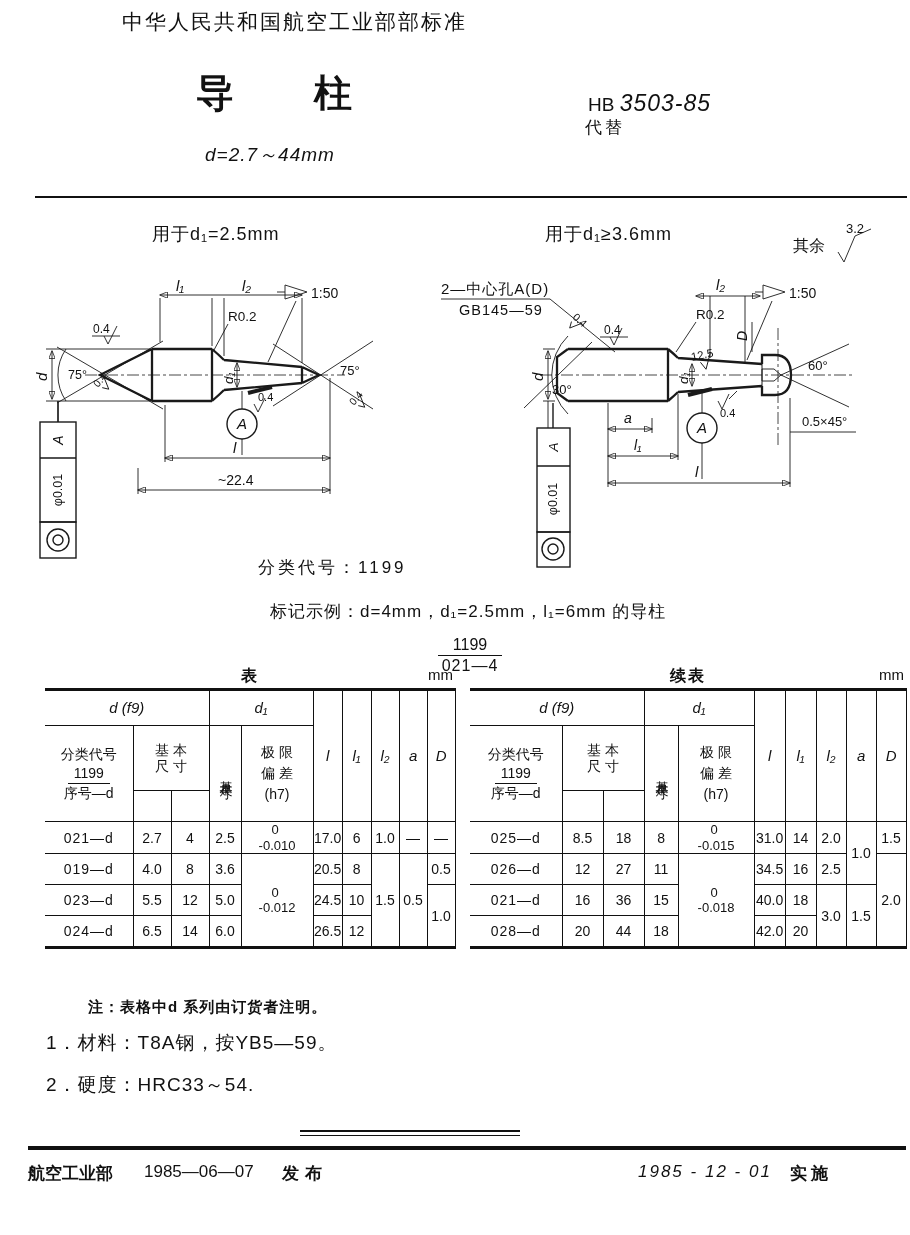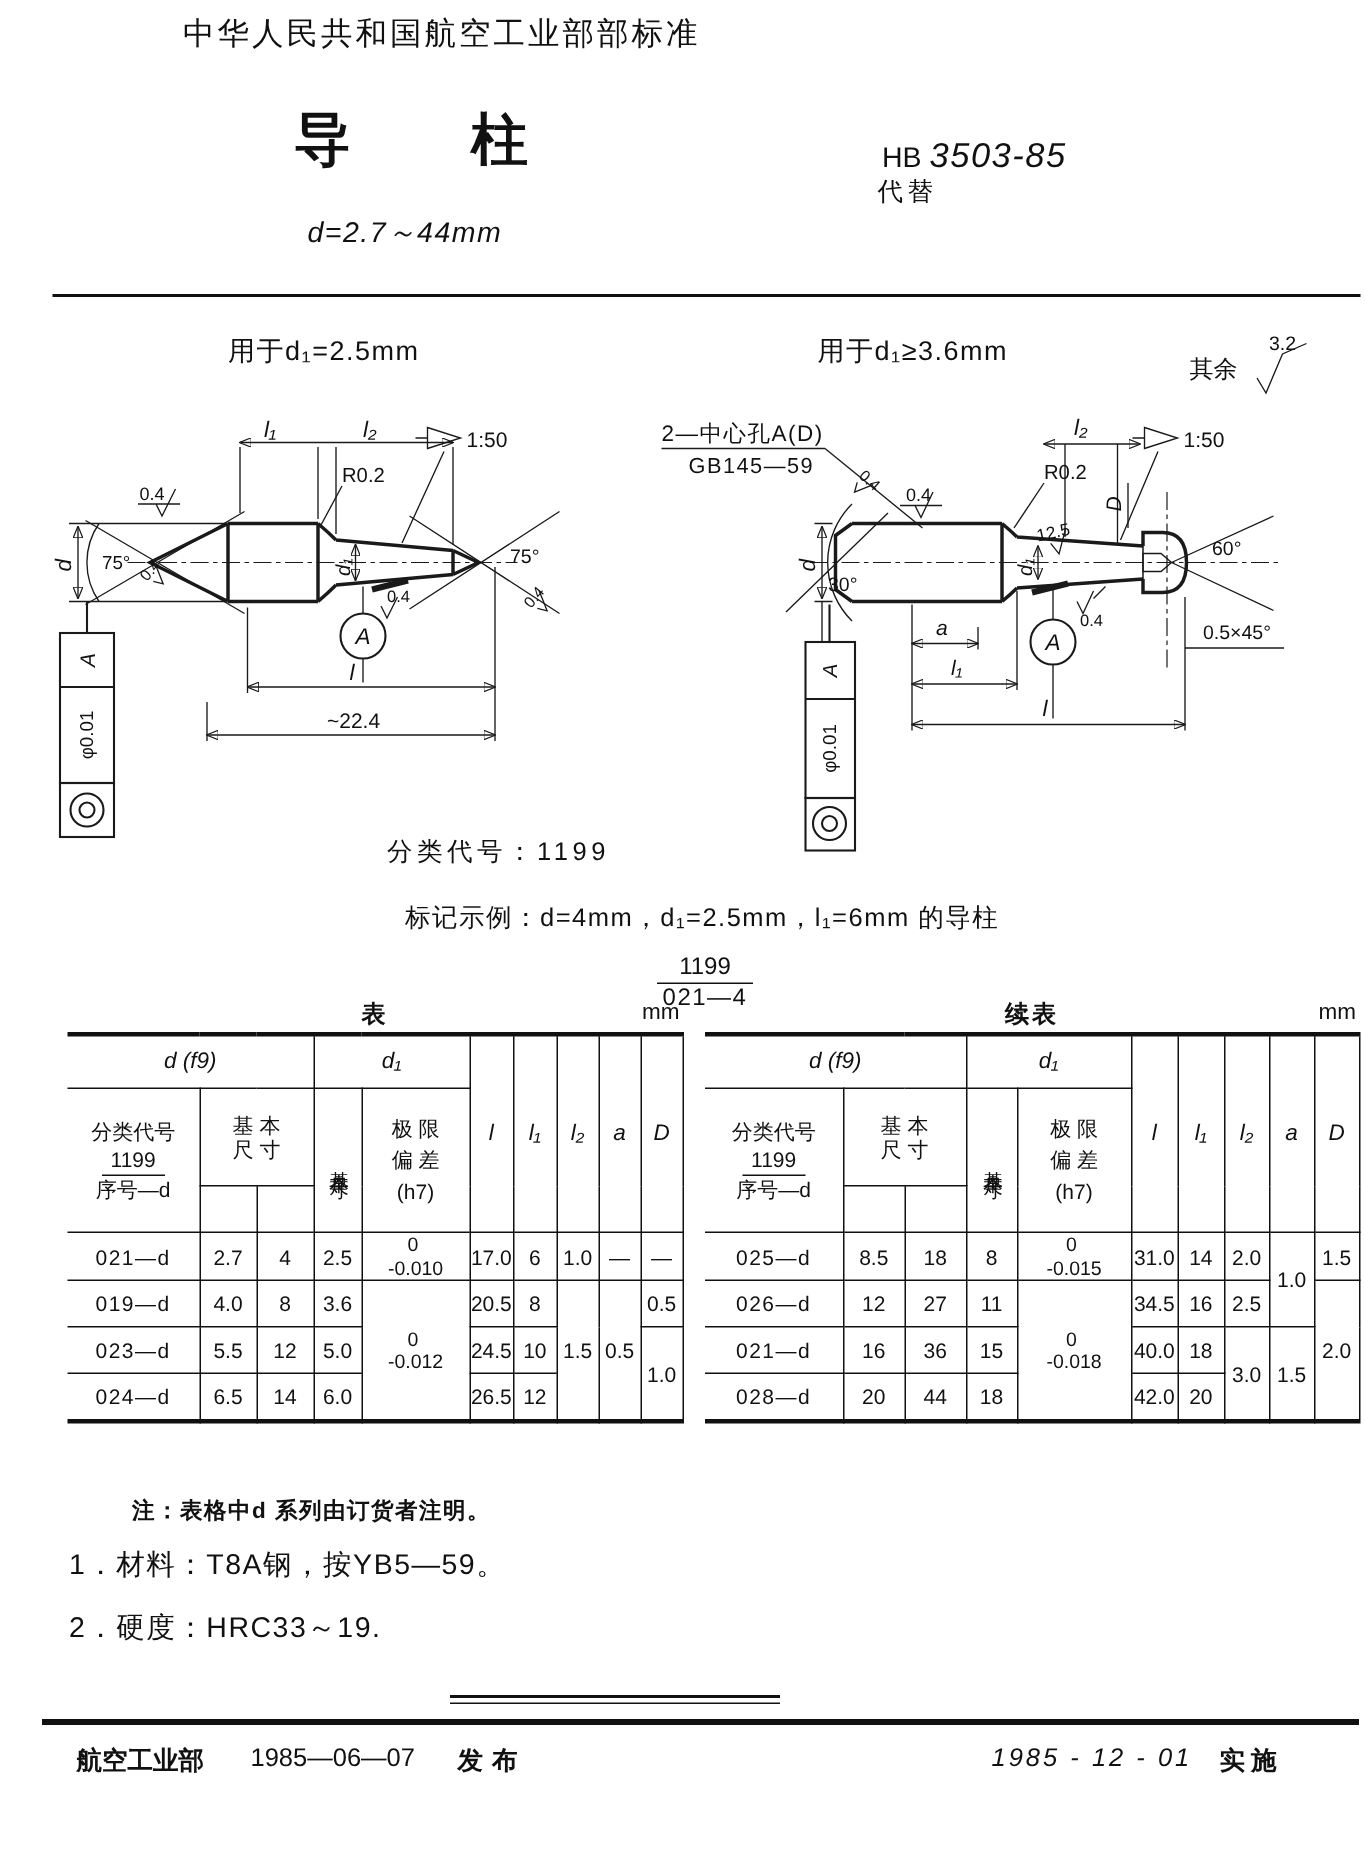--- a/index.html
+++ b/index.html
@@ -46,21 +46,21 @@
   .ith{font-style:italic;}
   .lim{display:inline-block;text-align:left;font-size:13px;line-height:1.2;}
   .lim .z{padding-left:13px;}
   .code{letter-spacing:1px;}
   
   .note{left:88px;top:998px;font-size:15px;font-weight:bold;letter-spacing:1px;}
   .item1{left:46px;top:1030px;font-size:19px;letter-spacing:1px;}
   .item2{left:46px;top:1072px;font-size:19px;letter-spacing:1px;}
   .shortline{left:300px;top:1130px;width:220px;height:3px;border-top:2px solid #111;border-bottom:1px solid #111;}
   .thickline{left:28px;top:1146px;width:878px;height:3.5px;background:#111;}
-  .foot{top:1162px;font-size:17px;margin-left:23px;}
+  .foot{top:1162px;font-size:17px;}
   .f-org{left:28px;font-weight:bold;}
   .f-pubdate{left:144px;}
   .f-pub{left:282px;font-weight:bold;letter-spacing:6px;}
   .f-impldate{left:638px;font-style:italic;letter-spacing:2px;}
   .f-impl{left:790px;font-weight:bold;letter-spacing:4px;}
   
   svg.draw{position:absolute;overflow:visible;}
   svg.draw path,svg.draw line,svg.draw rect,svg.draw circle,svg.draw polygon
     {stroke:#1a1a1a;fill:none;}
   .thick{stroke-width:2.3;}
@@ -439,21 +439,21 @@
         <td>18</td>
         <td>42.0</td>
         <td>20</td>
       </tr>
     </tbody>
       </table>
   </div>
 
   <div class="abs note">注：表格中d 系列由订货者注明。</div>
   <div class="abs item1">1．材料：T8A钢，按YB5—59。</div>
-  <div class="abs item2">2．硬度：HRC33～19.</div>
+  <div class="abs item2">2．硬度：HRC33～54.</div>
 
   <div class="abs shortline"></div>
   <div class="abs thickline"></div>
   <div class="abs foot f-org">航空工业部</div>
   <div class="abs foot f-pubdate">1985—06—07</div>
   <div class="abs foot f-pub">发布</div>
   <div class="abs foot f-impldate">1985 - 12 - 01</div>
   <div class="abs foot f-impl">实施</div>
 
 </div>

